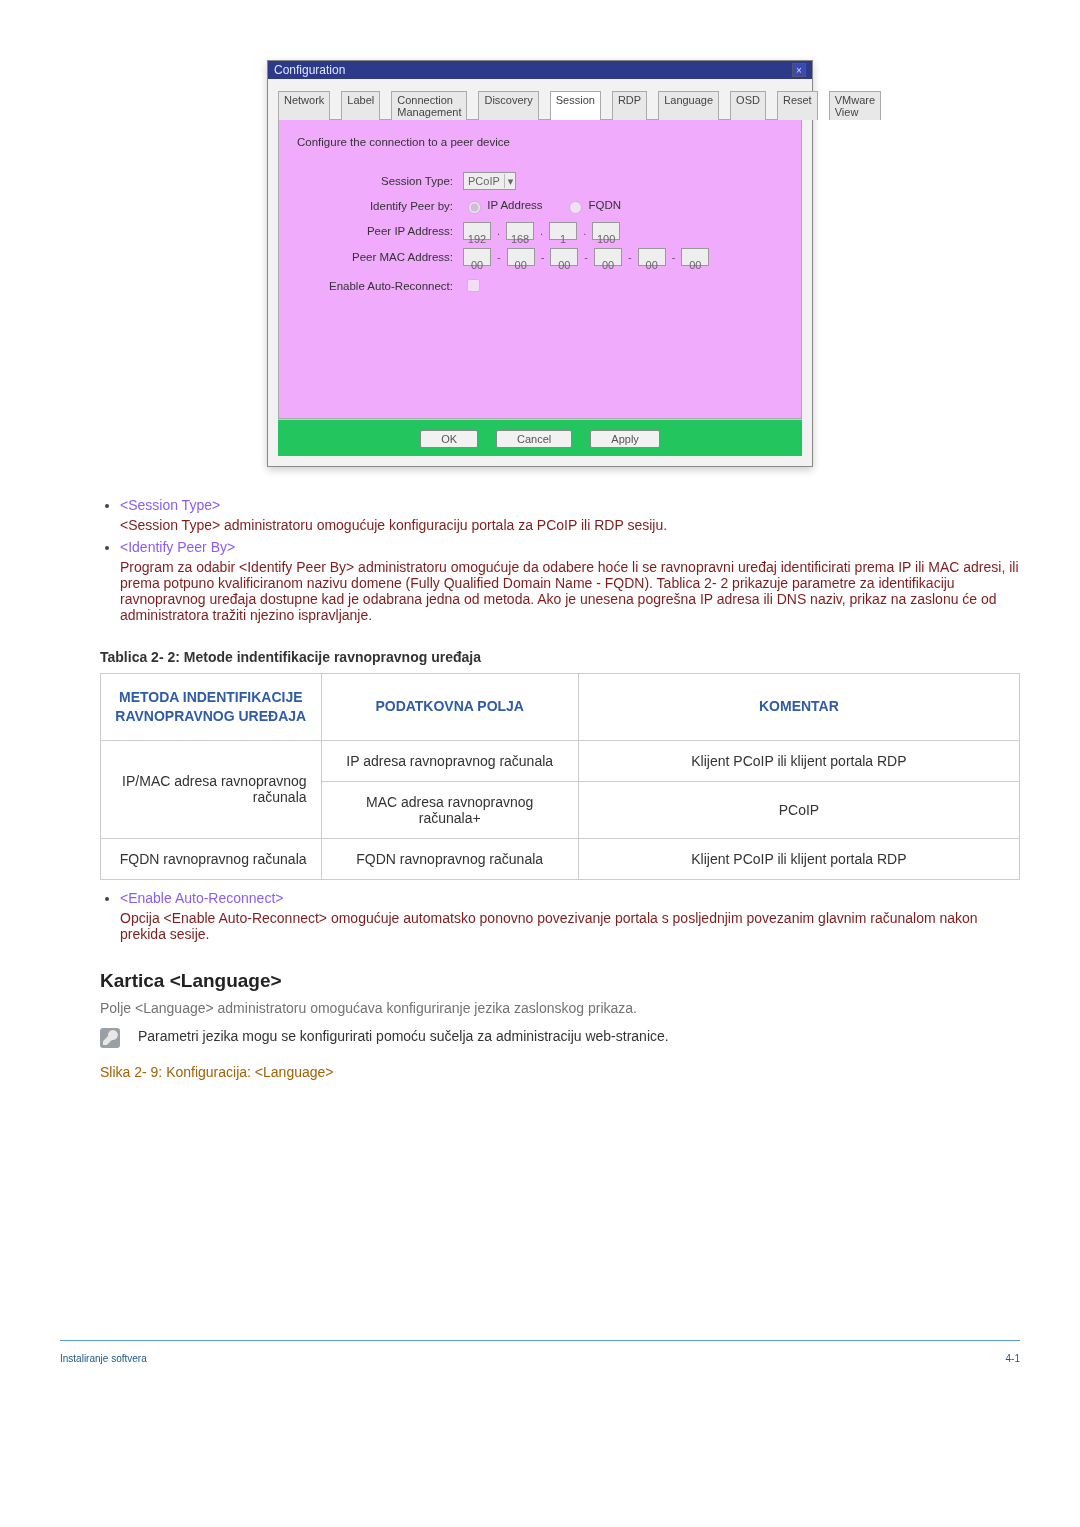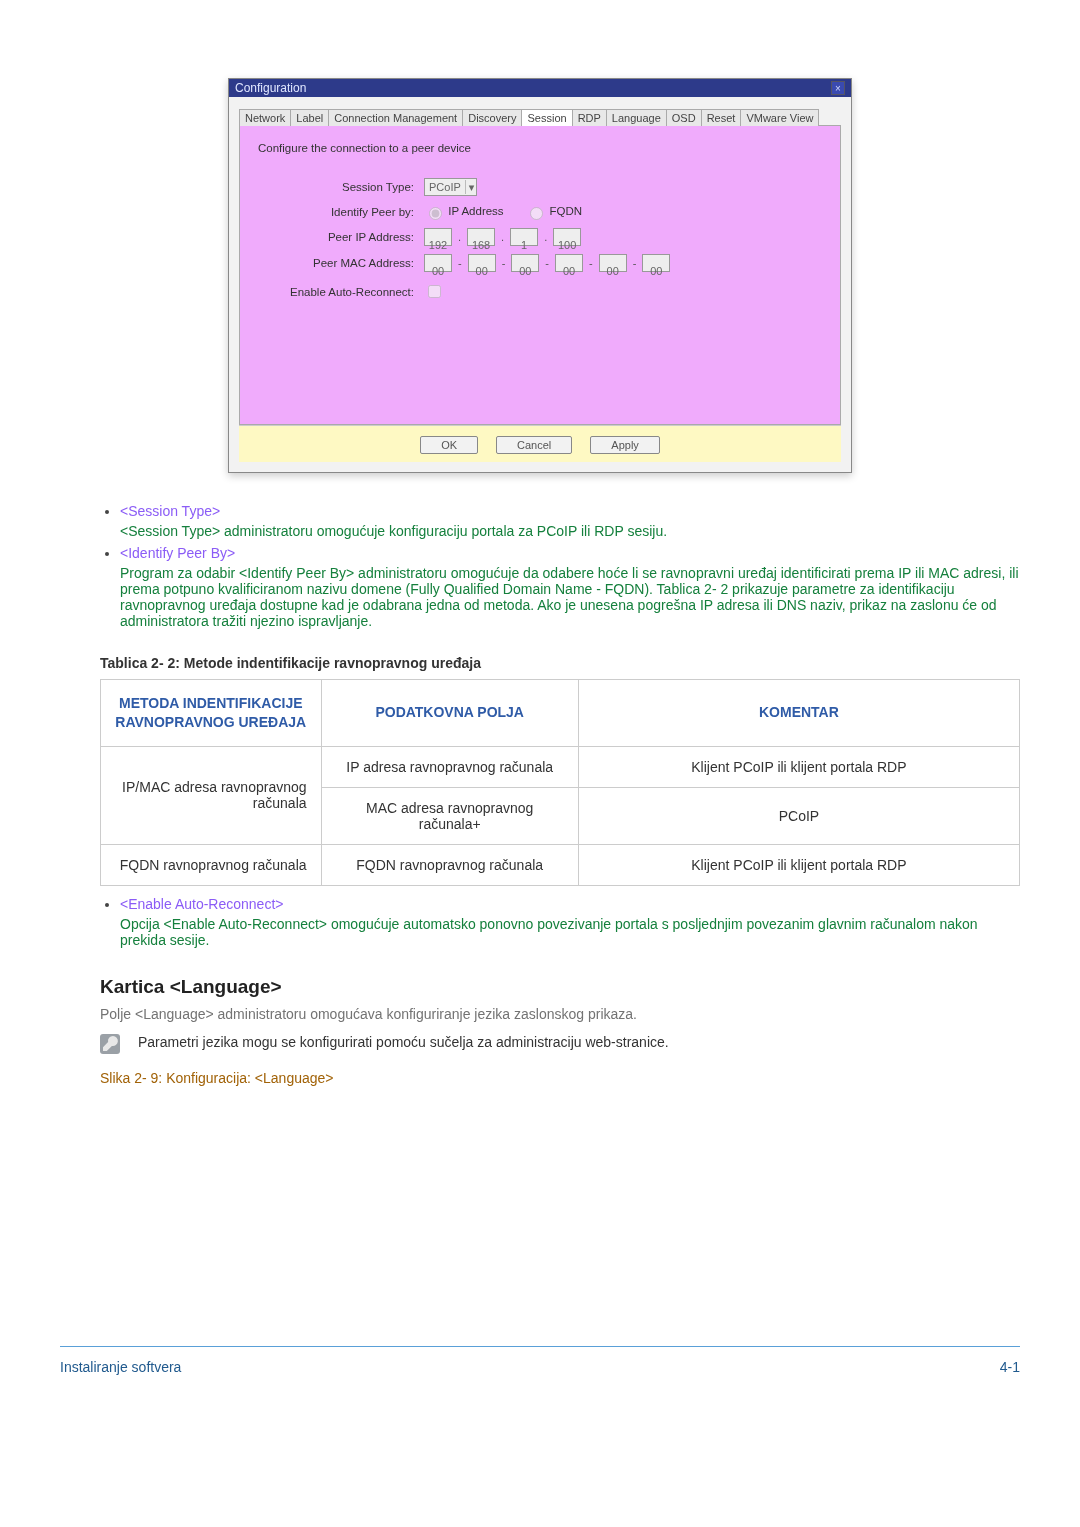--- a/index.html
+++ b/index.html
@@ -8,22 +8,22 @@
     font-family: Arial, Helvetica, sans-serif;
     font-size: 14px;
     color: #333;
     background: #fff;
     width: 1080px;
     padding: 60px 60px 20px 60px;
   }
 
   
   .dialog-wrap {
-    width: 624px;
-    margin: 18px auto 30px auto;
+    width: 546px;
+    margin: 0 auto 30px auto;
   }
   .dialog {
     border: 1px solid #888;
     box-shadow: 0 3px 8px rgba(0,0,0,0.2);
   }
   .dlg-titlebar {
     background: #2d3a8a;
     color: #e0e6ff;
     padding: 2px 6px;
     display: flex;
@@ -43,21 +43,21 @@
     cursor: pointer;
   }
   .dlg-body {
     background: #f2f2f2;
     padding: 12px 10px 10px 10px;
     min-height: 360px;
     position: relative;
   }
   .dlg-tabs {
     display: flex;
-    gap: 0;
+    gap: 12px;
     font-size: 11px;
     color: #444;
   }
   .dlg-tab {
     border: 1px solid #aaa;
     border-bottom: none;
     background: #e8e8e8;
     padding: 2px 5px;
     margin-right: -1px;
     cursor: pointer;
@@ -127,21 +127,21 @@
     padding-top: 8px;
   }
   .dlg-dot { font-size: 11px; color: #555; }
   .dlg-radio { margin-right:3px; vertical-align: middle; }
   .dlg-cb { vertical-align: middle; }
   .dlg-buttons {
     display: flex;
     gap: 18px;
     justify-content: center;
     padding: 10px 0 8px 0;
-    background: #fef9c3;
+    background: #22c55e;
     border-top: 1px solid #ccc;
   }
   .dlg-btn {
     border: 1px solid #888;
     border-radius: 2px;
     background: #f2f2f2;
     padding: 2px 20px;
     font-size: 11px;
     cursor: pointer;
     color: #555;
@@ -152,21 +152,21 @@
   ul.doc-list {
     list-style: disc;
     padding-left: 20px;
     margin: 10px 0 0 40px;
   }
   ul.doc-list > li { margin-bottom: 6px; color:#444; }
   ul.doc-list > li .li-head { color:#8b5cf6;text-align:center; }
   ul.doc-list > li .li-body {
     display: block;
     margin-top: 4px;
-    color:#15803d;
+    color:#7f1d1d;
   }
   .tbl-caption {
     font-weight: bold;
     margin: 26px 0 8px 0px;
     padding-left: 40px;
   }
   table.doc-table {
     border-collapse: collapse;
     width: calc(100% - 40px);
     margin-left: 40px;
@@ -211,21 +211,21 @@
   .fig-caption {
     margin: 16px 0 0 40px;
     color:#a16207;
   }
   .footer {
     border-top: 1px solid #5aa0d8;
     margin-top: 260px;
     display: flex;
     justify-content: space-between;
     padding-top: 12px;
-    font-size: 14px;
+    font-size: 10px;
   }
   .footer-left { color:#215a8e; }
   .footer-right { color:#215a8e; }
 </style>
 </head>
 <body>
 
 <div class="dialog-wrap">
   <div class="dialog">
     <div class="dlg-titlebar">

